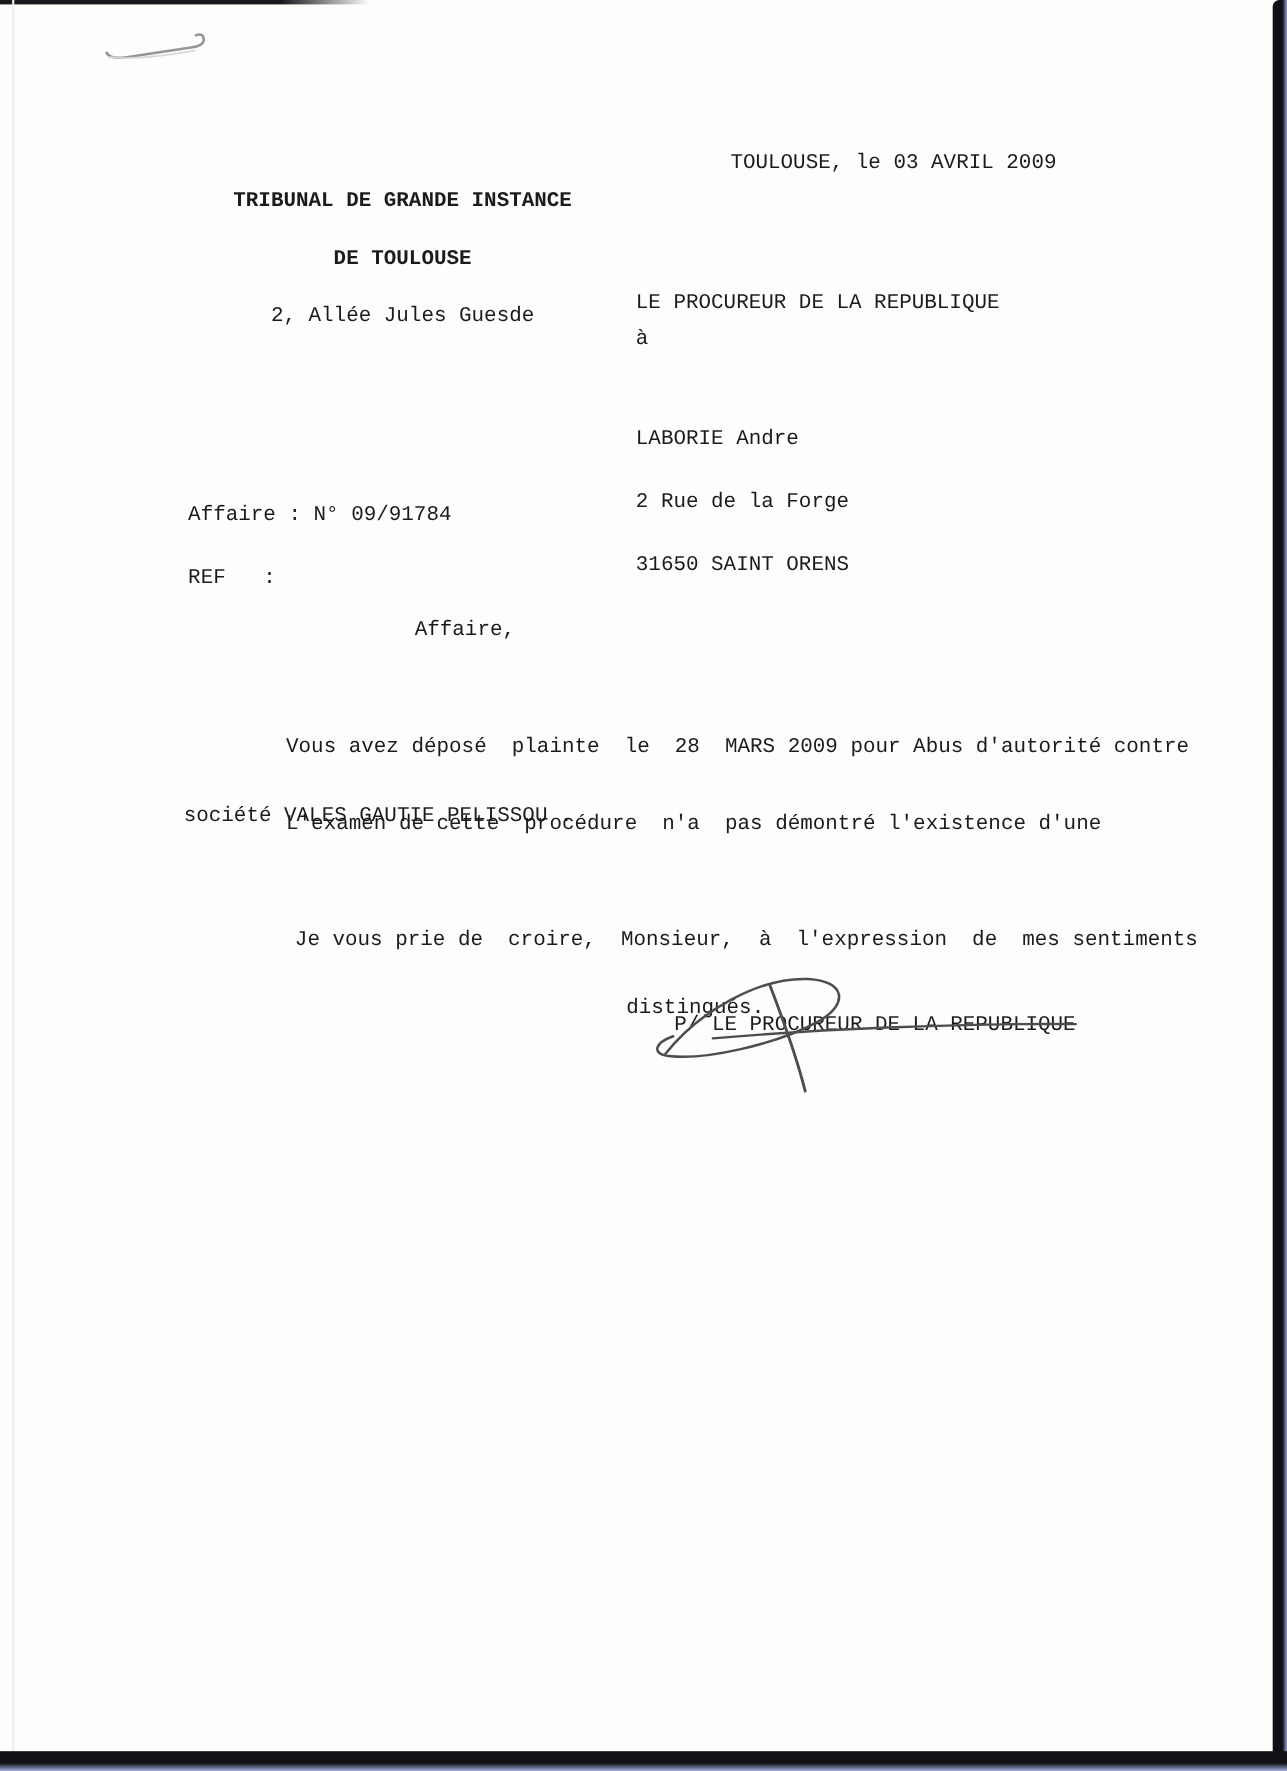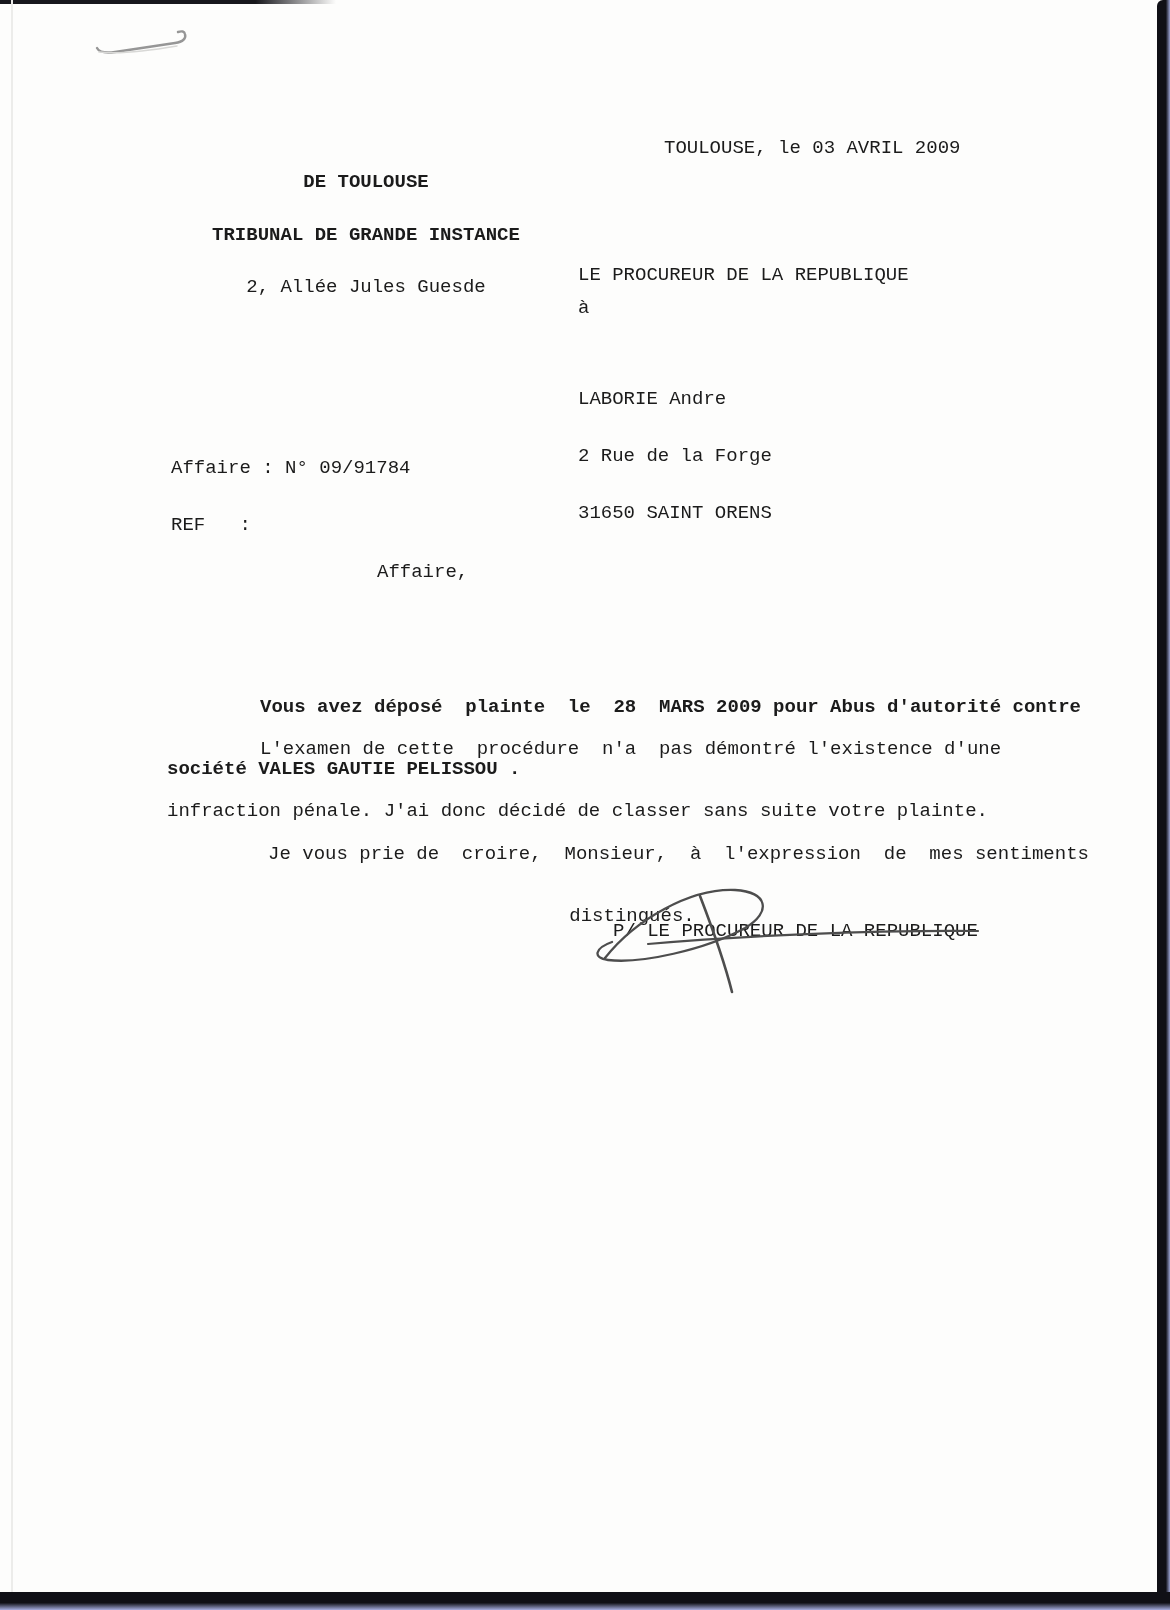--- a/index.html
+++ b/index.html
@@ -27,21 +27,21 @@
 
   
   .sender       { left:148px; top:139px; width:436px; line-height:17.5px; }
   .dateline     { left:664px; top:139px; }
   .recip-title  { left:578px; top:266px; }
   .recip-prep   { left:578px; top:299px; }
   .recip-addr   { left:578px; top:352px; }
   .reference    { left:171px; top:421px; }
   .salutation   { left:377px; top:563px; }
   .para         { left:167px; width:930px; line-height:20.5px; }
-  .para1 { top:656px;font-weight:bold; }
+  .para1 { top:628px; }
   .para2 { top:698px; }
   .para3 { top:803px;text-align:center; }
   .indent { text-indent:93px; }
   .sig-text     { left:613px; top:922px; }
   .sig-svg      { left:540px; top:860px; width:460px; height:140px; }
   .staple-svg   { left:85px;  top:25px;  width:120px; height:35px; }
   svg path { fill:none; stroke-linecap:round; stroke-linejoin:round; }
 </style>
 </head>
 <body>
@@ -50,22 +50,22 @@
 <div class="abs edge-left"></div>
 <div class="abs edge-right"></div>
 <div class="abs edge-bottom"></div>
 
 <svg class="abs staple-svg" viewBox="0 0 120 35">
   <path d="M 12 23 Q 15 29 30 27 L 90 18 Q 102 16 100 9 Q 99 5 93 7" stroke="#969696" stroke-width="2.4"></path>
   <path d="M 14 27 Q 40 30 92 21" stroke="#d8d8d6" stroke-width="1.6"></path>
 </svg>
 
 <div class="abs mono center sender">
+  <div class="bold">TRIBUNAL DE GRANDE INSTANCE</div>
   <div class="bold">DE TOULOUSE</div>
-  <div class="bold">TRIBUNAL DE GRANDE INSTANCE</div>
   <div>2, Allée Jules Guesde</div>
 </div>
 
 <div class="abs mono dateline">TOULOUSE, le 03 AVRIL 2009</div>
 
 <div class="abs mono recip-title">LE PROCUREUR DE LA REPUBLIQUE</div>
 <div class="abs mono recip-prep">à</div>
 <div class="abs mono recip-addr">
   <div>LABORIE Andre</div>
   <div>2 Rue de la Forge</div>
@@ -79,21 +79,20 @@
 
 <div class="abs mono salutation">Affaire,</div>
 
 <div class="abs mono para para1">
   <div class="indent">Vous avez déposé  plainte  le  28  MARS 2009 pour Abus d'autorité contre</div>
   <div>société VALES GAUTIE PELISSOU .</div>
 </div>
 
 <div class="abs mono para para2">
   <div class="indent">L'examen de cette  procédure  n'a  pas démontré l'existence d'une</div>
-  <div>infraction pénale. J'ai donc décidé de classer sans suite votre plainte.</div>
 </div>
 
 <div class="abs mono para para3">
   <div class="indent">Je vous prie de  croire,  Monsieur,  à  l'expression  de  mes sentiments</div>
   <div>distingués.</div>
 </div>
 
 <div class="abs mono sig-text">P/ LE PROCUREUR DE LA REPUBLIQUE</div>
 
 <svg class="abs sig-svg" viewBox="0 0 460 140">

